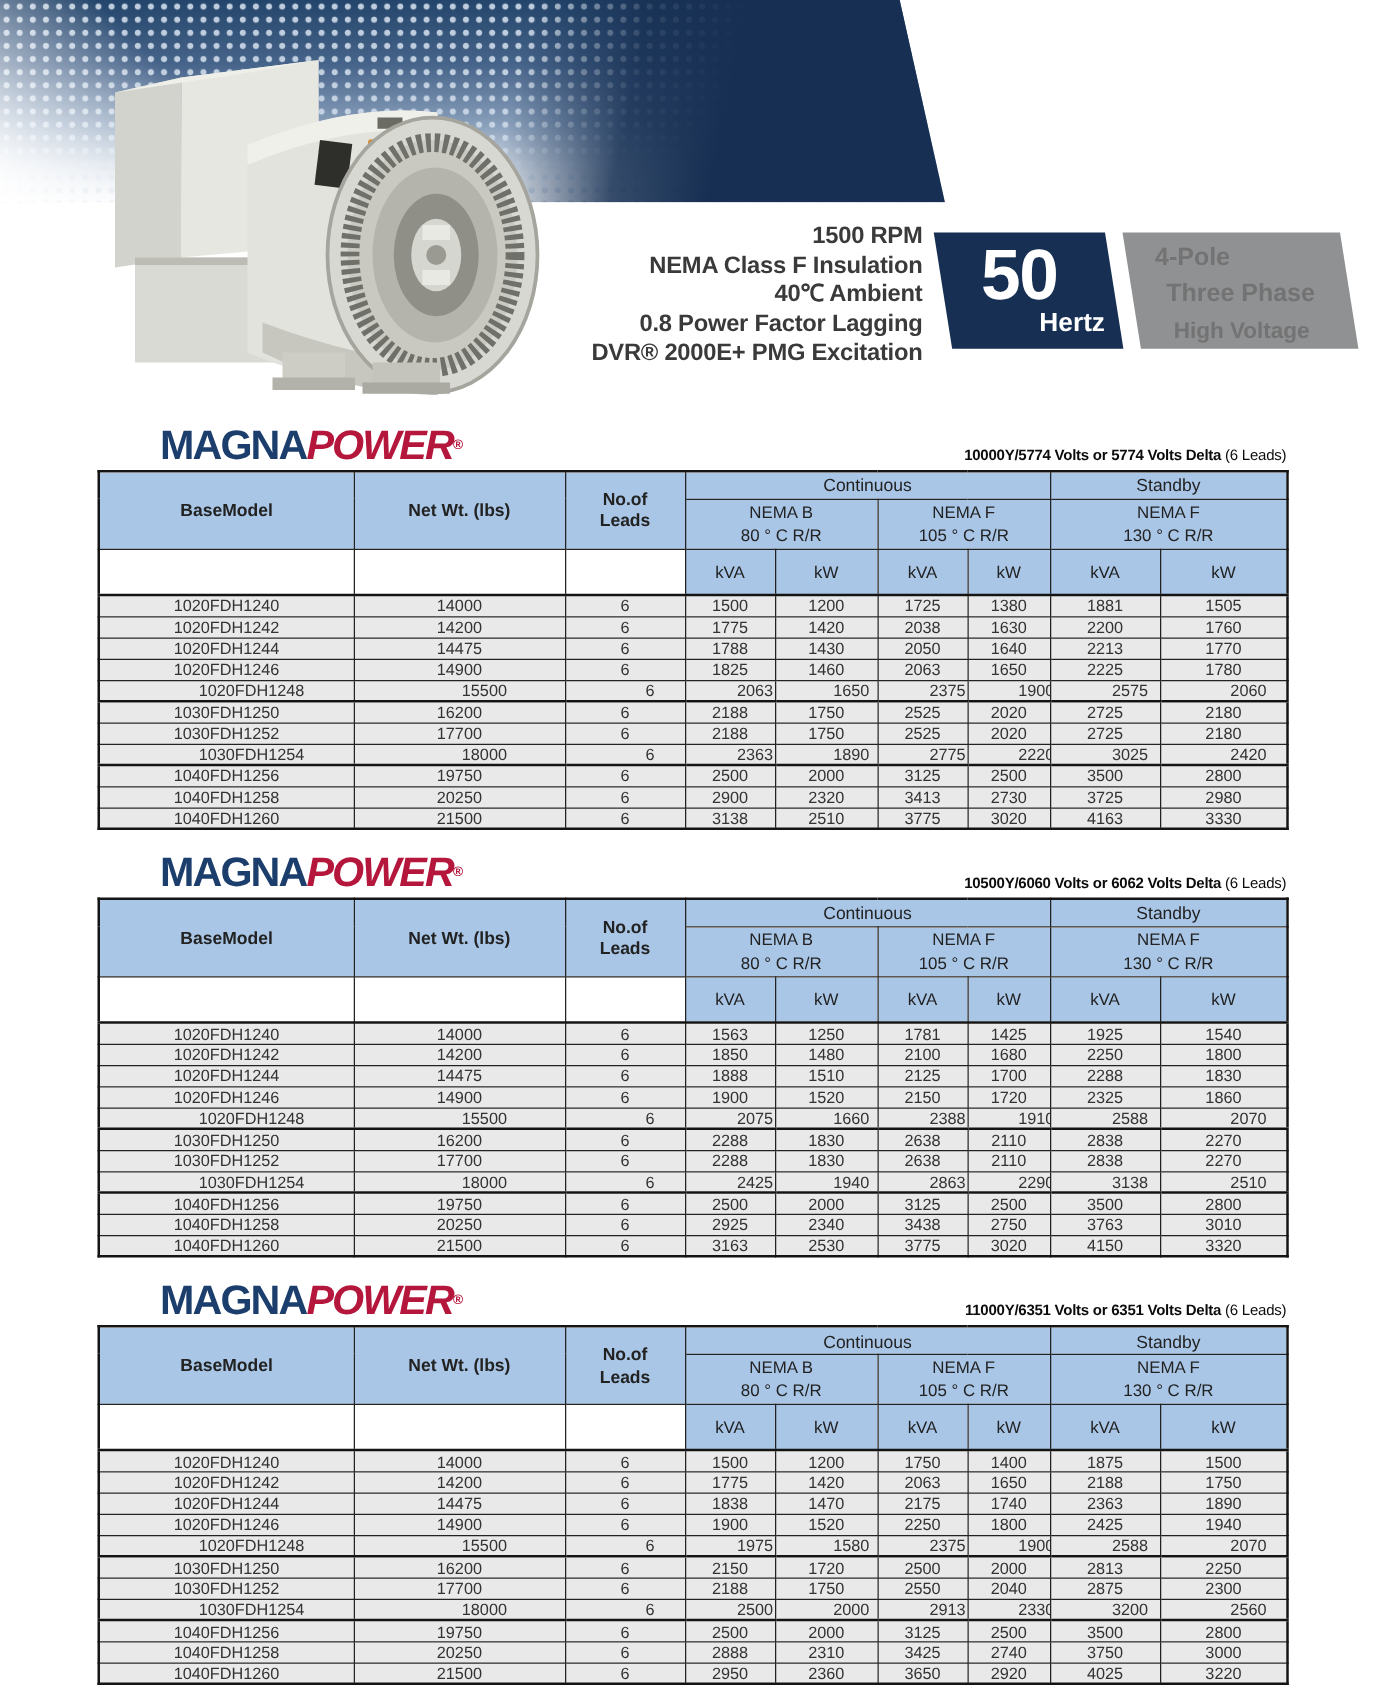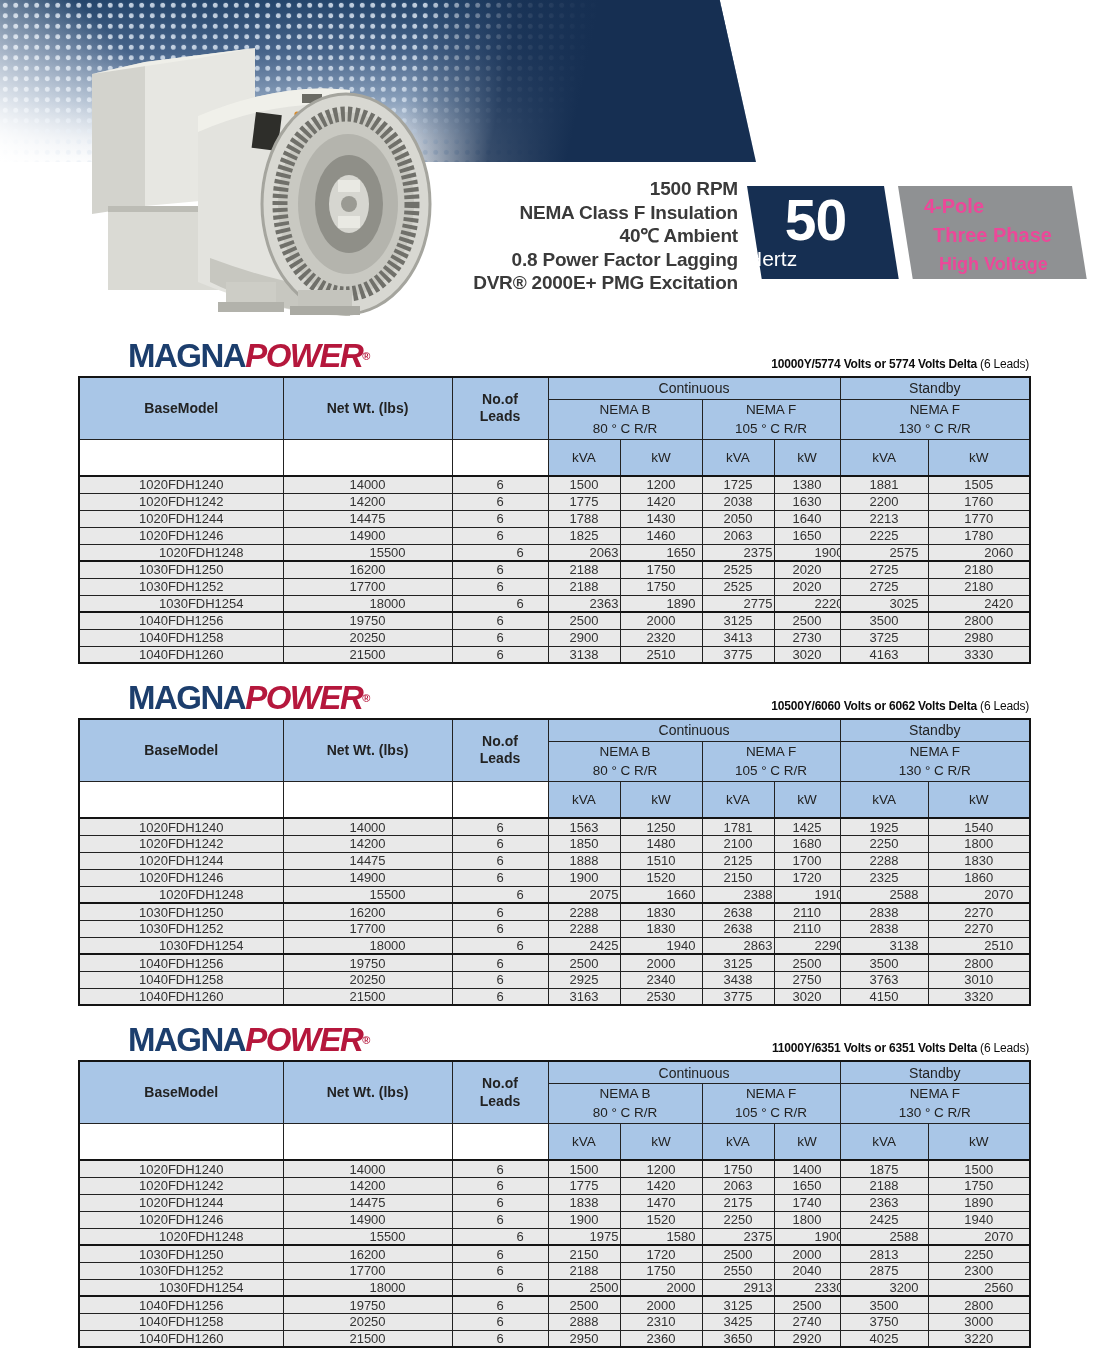--- a/index.html
+++ b/index.html
@@ -21,24 +21,24 @@
   }
   .generator { position:absolute; left:50px; top:20px; width:392px; height:300px; }
   .specs { position:absolute; top:177px; left:0; width:738px; text-align:right;
            font-size:19px; font-weight:700; color:#3a3a3a; line-height:23.5px; letter-spacing:-0.2px; }
   .badge { position:absolute; top:186px; height:93px; }
   .badge-bg { position:absolute; inset:0; transform:skewX(9deg); transform-origin:top left; }
   .badge-content { position:relative; height:100%; }
   .hz-badge { left:747px; width:137px; }
   .hz-badge .badge-bg { background:#162f52; }
   .hz-value { display:block; text-align:center; font-size:57px; font-weight:800; color:#fff; line-height:56px; margin-top:6px; letter-spacing:-1px; }
-  .hz-unit  { display:block; text-align:left; font-size:21px; font-weight:400; color:#fff; line-height:22px; }
+  .hz-unit  { display:block; text-align:right; font-size:21px; font-weight:700; color:#fff; line-height:22px; }
   .poles-badge { left:898px; width:174px; }
   .poles-badge .badge-bg { background:#8f9193; }
-  .pole-line { display:block; color:#ec4899; font-weight:700; }
+  .pole-line { display:block; color:#737373; font-weight:700; }
   .pole-line.l0 { font-size:20px; padding-left:26px; margin-top:9px; }
   .pole-line.l1 { font-size:20px; padding-left:35px; margin-top:6px; }
   .pole-line.l2 { font-size:18px; padding-left:41px; margin-top:7px; }
 
   
   .sections-host { position:absolute; top:332px; left:78px; width:951px; }
   .section { margin-bottom:10px; }
   .section-head { display:flex; justify-content:space-between; align-items:flex-end; height:42px; margin-bottom:2px; }
   .logo { margin-left:50px; font-size:33px; line-height:36px; letter-spacing:-1.5px; white-space:nowrap; }
   .logo-magna { color:#1c3e6d; font-weight:700; }

